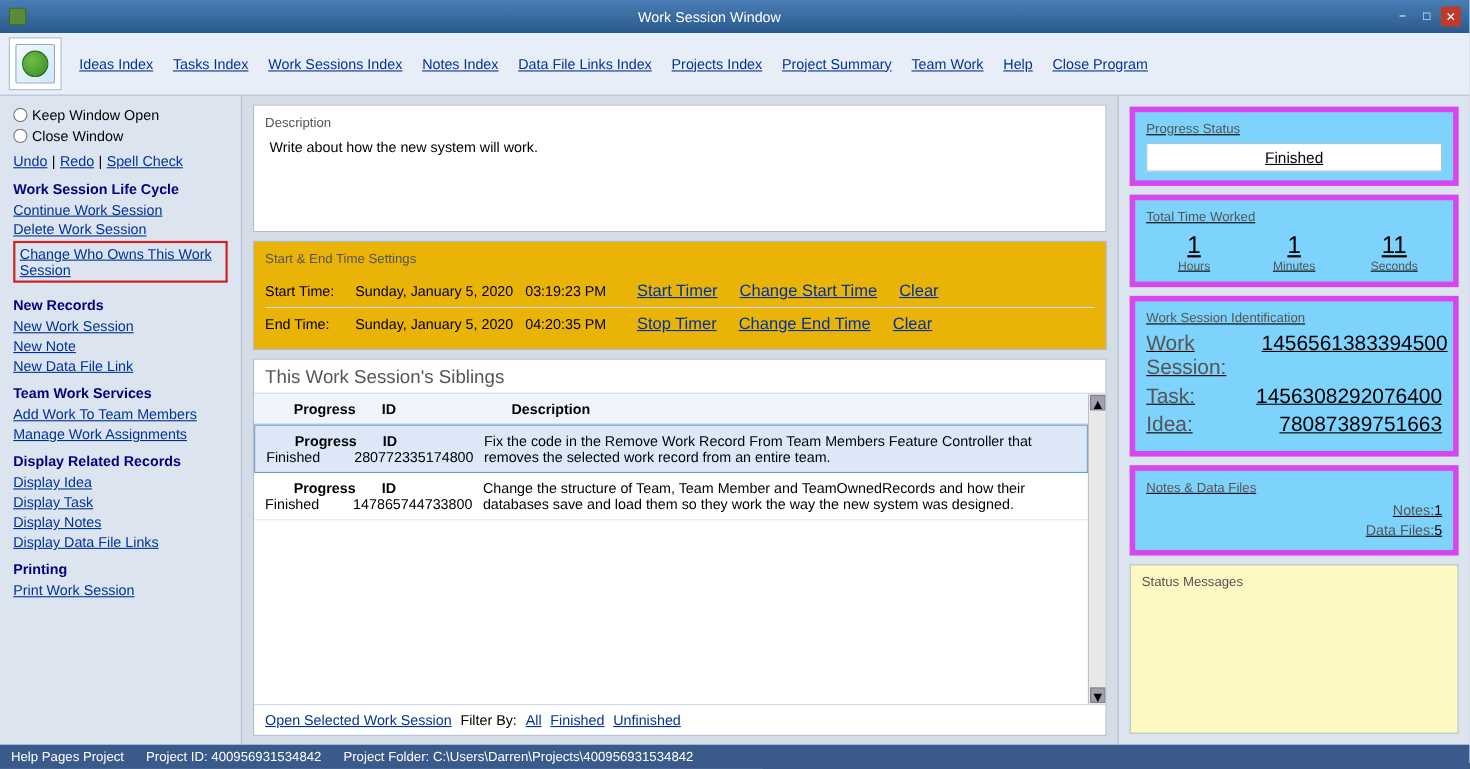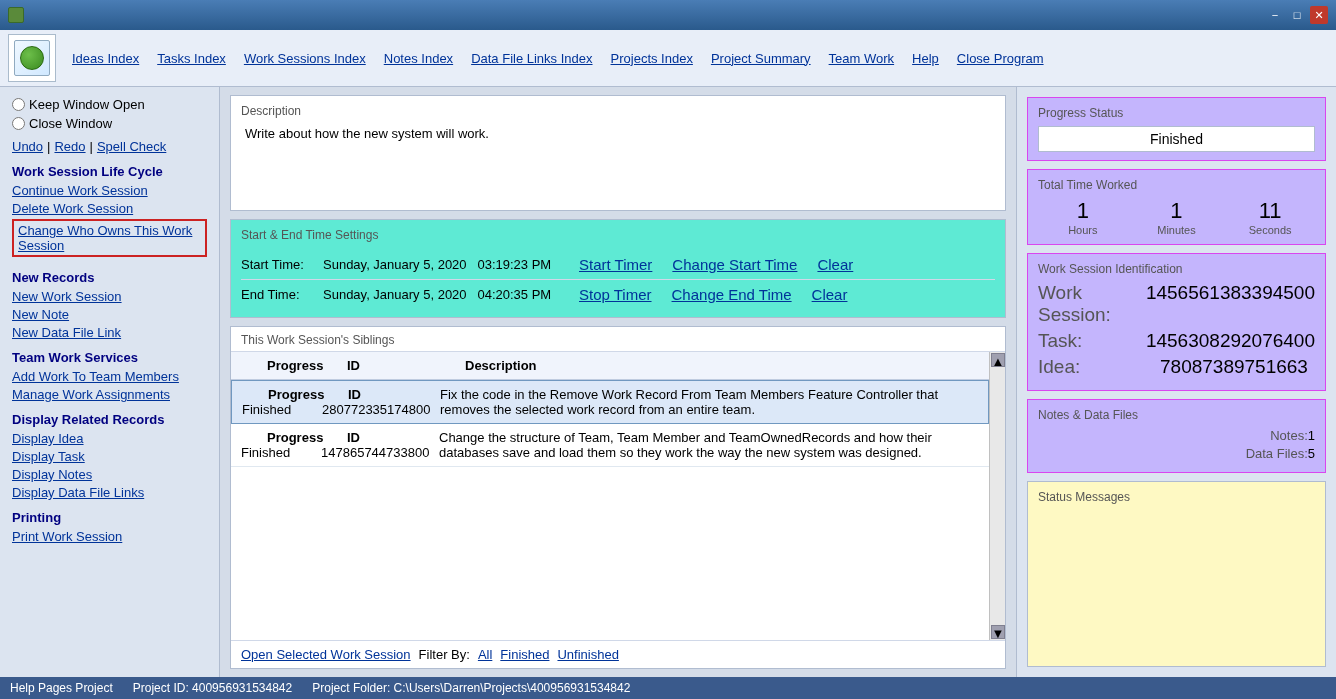--- a/index.html
+++ b/index.html
@@ -114,31 +114,31 @@
       background: white;
       border: 1px solid #b0bcd0;
       padding: 8px 10px;
     }
     .section-label {
       font-size: 12px; color: #555; margin-bottom: 4px; font-weight: normal;
     }
     .description-text { font-size: 13px; color: #000; padding: 4px; min-height: 80px; }
 
     
-    .time-section { background: #5eead4; border: 1px solid #b0bcd0; padding: 8px 10px; }
+    .time-section { background: #eab308; border: 1px solid #b0bcd0; padding: 8px 10px; }
     .time-section-title { font-size: 12px; color: #555; margin-bottom: 8px; }
     .time-row { display: flex; align-items: center; gap: 12px; padding: 6px 0; }
     .time-label { width: 70px; color: #000; font-size: 13px; }
     .time-value { min-width: 240px; font-size: 13px; color: #000; }
     .time-btn { color: #003399; text-decoration: underline; cursor: pointer; font-size: 15px; margin: 0 4px; }
     .time-row-divider { border: none; border-top: 1px solid #d0d8e8; }
 
     
     .siblings-section { background: white; border: 1px solid #b0bcd0; padding: 0; flex: 1; display: flex; flex-direction: column; min-height: 200px; }
-    .siblings-title { font-size: 12px; color: #555; padding: 6px 10px 4px; border-bottom: 1px solid #d0d8e8; }
+    .siblings-title { font-size: 17px; color: #555; padding: 6px 10px 4px; border-bottom: 1px solid #d0d8e8; }
     .siblings-scroll { flex: 1; overflow-y: auto; position: relative; }
     .sibling-row { display: flex; gap: 0; padding: 6px 10px; border-bottom: 1px solid #e0e8f0; cursor: pointer; }
     .sibling-row.selected { background: #dce8f8; border: 1px solid #7098c0; }
     .sibling-col-progress { width: 80px; }
     .sibling-col-id { width: 118px; }
     .sibling-col-desc { flex: 1; }
     .sibling-header { font-weight: bold; font-size: 13px; color: #000; padding-left: 26px; }
     .sibling-value { font-size: 13px; color: #000; }
     .siblings-footer { padding: 6px 10px; border-top: 1px solid #d0d8e8; display: flex; align-items: center; gap: 8px; }
     .siblings-footer-link { color: #003399; text-decoration: underline; cursor: pointer; font-size: 13px; }
@@ -153,21 +153,21 @@
     .right-panel {
       width: 320px;
       background: #dce4f0;
       padding: 10px;
       border-left: 1px solid #b0bcd0;
       flex-shrink: 0;
       display: flex;
       flex-direction: column;
       gap: 8px;
     }
-    .right-section { background: #c4b5fd; border: 1px solid #d946ef; padding: 8px 10px; }
+    .right-section { background: #7dd3fc; border: 5px solid #d946ef; padding: 8px 10px; text-decoration: underline; }
     .right-section-title { font-size: 12px; color: #555; margin-bottom: 6px; font-weight: normal; }
     .progress-status-box {
       background: white;
       border: 1px solid #b0bcd0;
       padding: 4px 8px;
       text-align: center;
       font-size: 14px;
       font-weight: normal;
     }
     .time-worked-grid { display: grid; grid-template-columns: 1fr 1fr 1fr; gap: 4px; text-align: center; margin-top: 4px; }
@@ -191,20 +191,21 @@
       gap: 20px;
     }
   </style>
 </head>
 <body>
 
 <div class="title-bar">
   <div class="title-bar-left">
     <div class="title-bar-icon"></div>
   </div>
+  <span class="title-bar-title">Work Session Window</span>
   <div class="title-bar-controls">
     <button class="title-bar-btn">−</button>
     <button class="title-bar-btn">□</button>
     <button class="title-bar-btn close-btn">✕</button>
   </div>
 </div>
 
 <div class="main-window">
 
   <div class="menu-bar">

